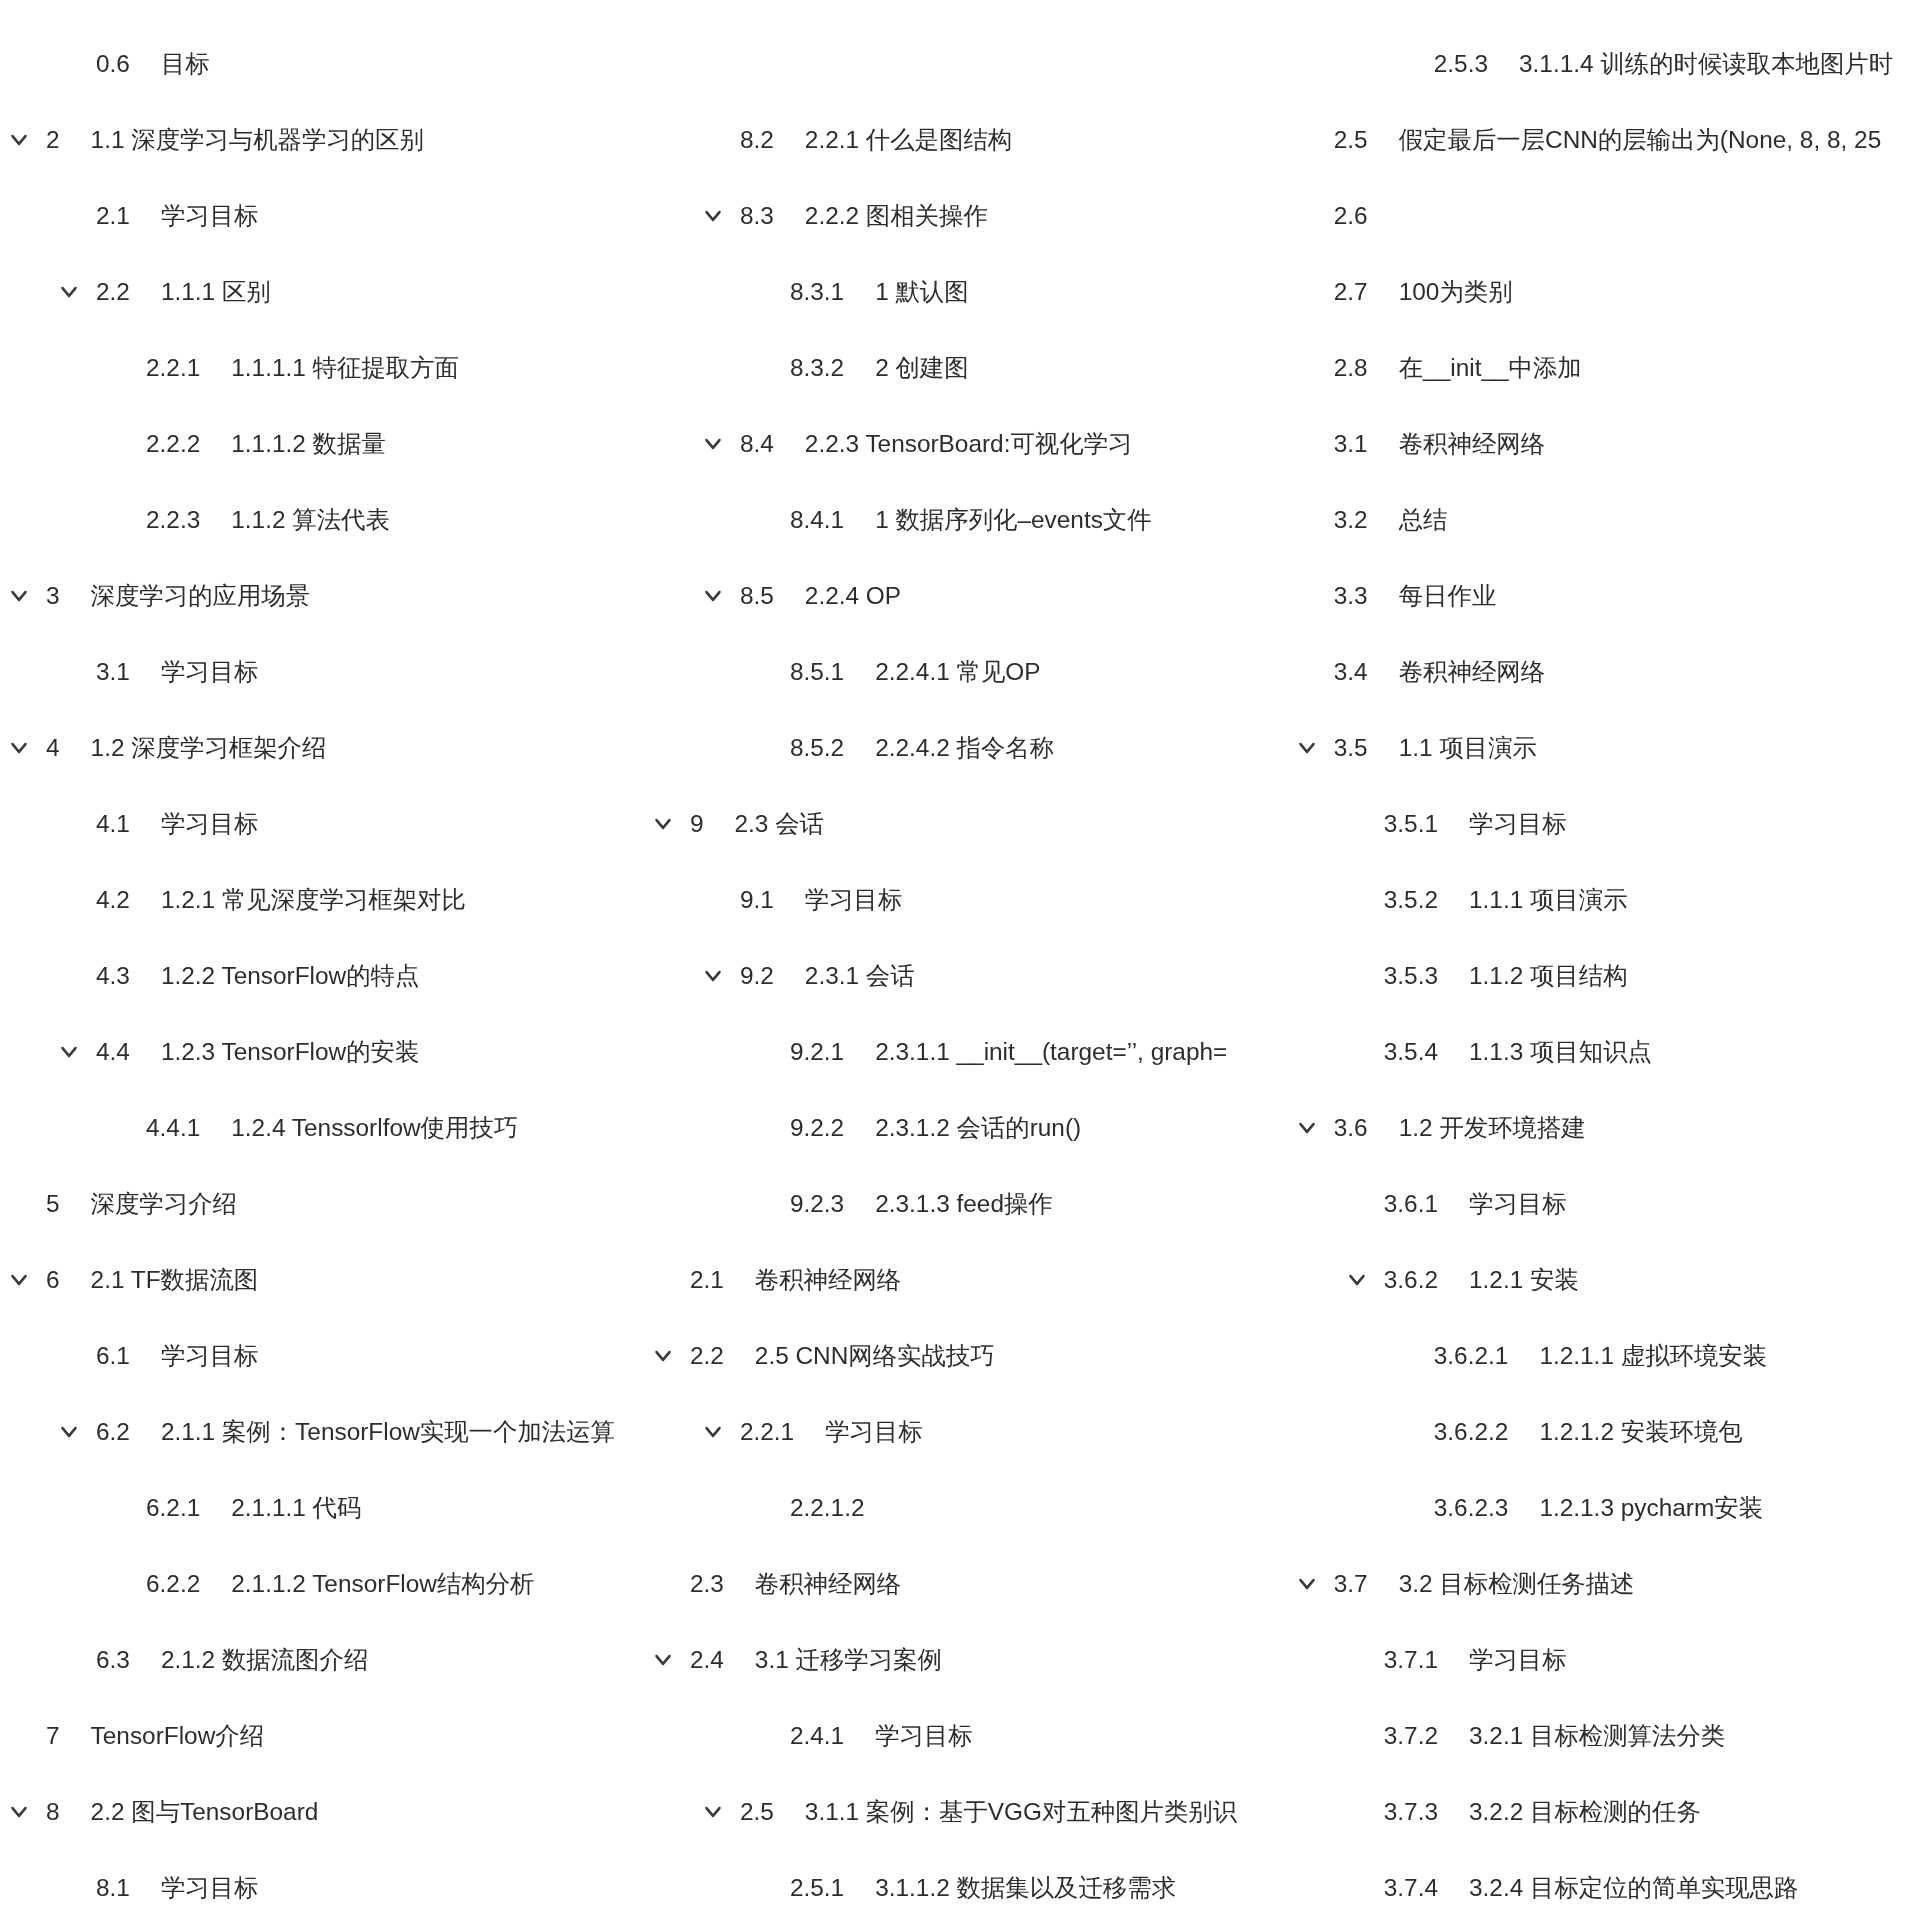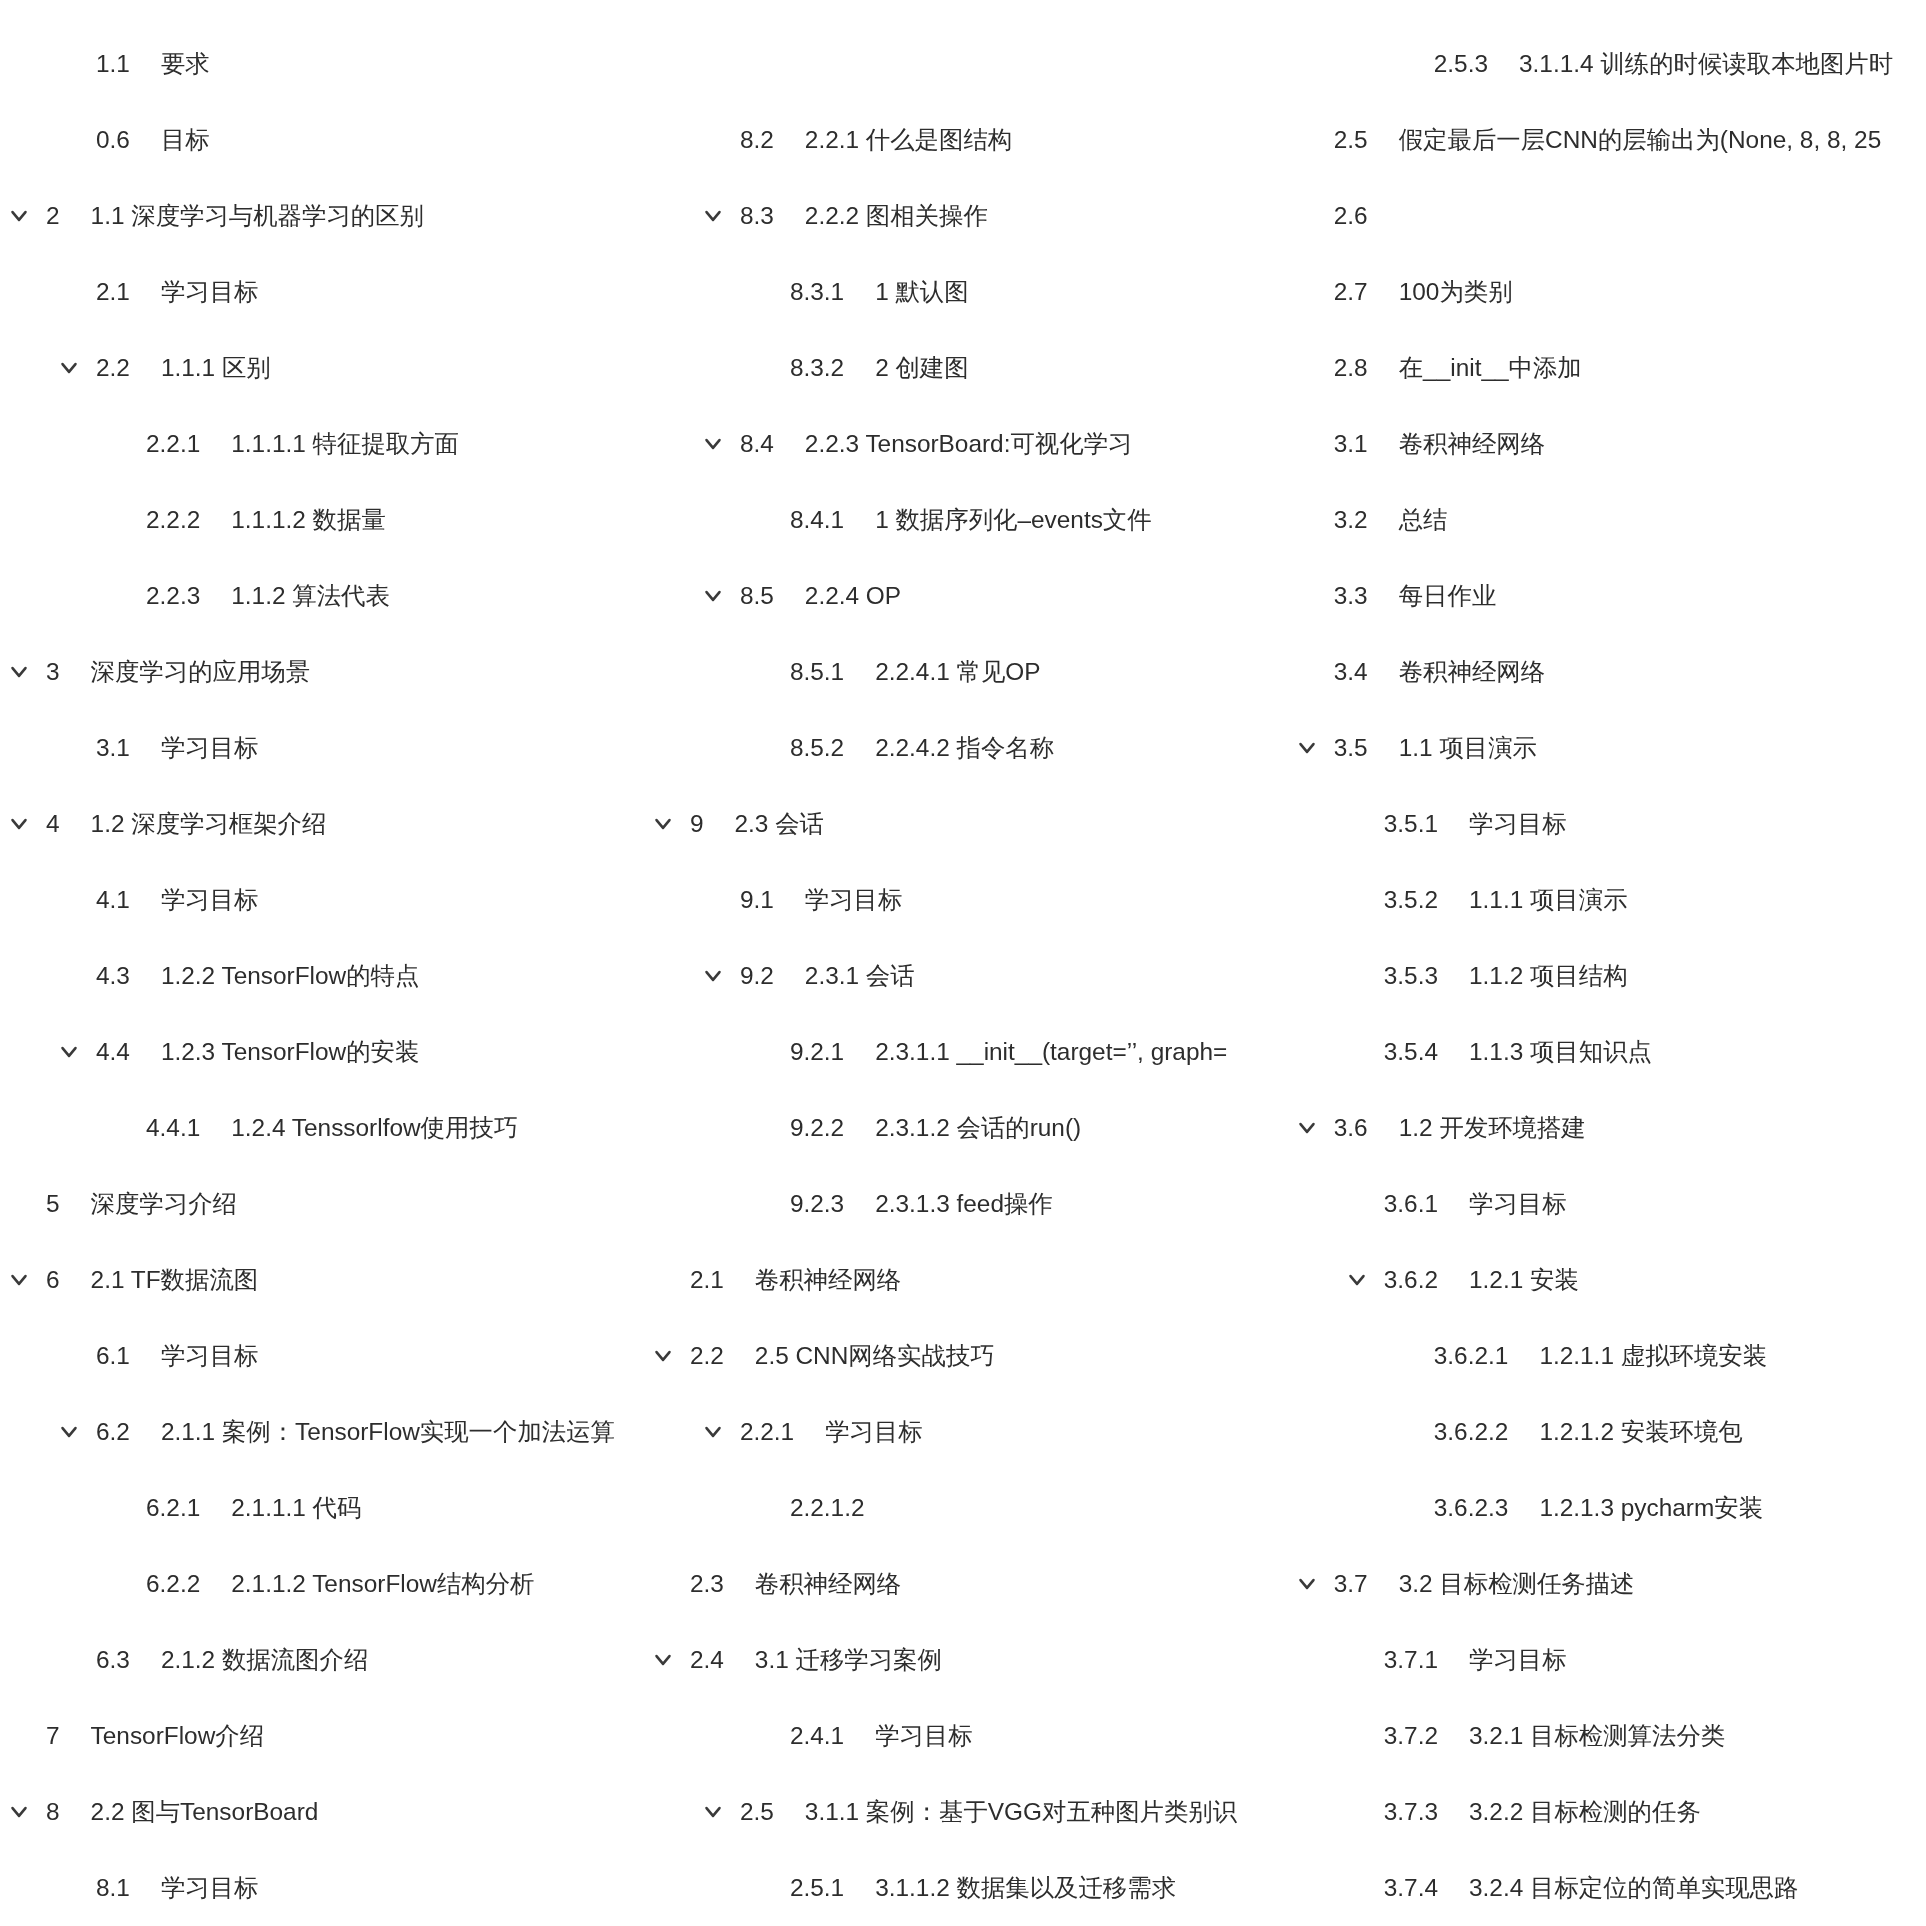--- a/index.html
+++ b/index.html
@@ -108,20 +108,25 @@
     <span class="num">4</span>
     <span class="title">1.2 深度学习框架介绍</span>
   </div>
         <div class="row lvl2">
 
     <span class="num">4.1</span>
     <span class="title">学习目标</span>
   </div>
         <div class="row lvl2">
 
+    <span class="num">4.2</span>
+    <span class="title">1.2.1 常见深度学习框架对比</span>
+  </div>
+        <div class="row lvl2">
+
     <span class="num">4.3</span>
     <span class="title">1.2.2 TensorFlow的特点</span>
   </div>
         <div class="row lvl2">
     <span class="chev">
       <svg viewBox="0 0 34 34" aria-hidden="true">
         <polyline points="7,11 17,23 27,11" fill="none" stroke="#3a3a3a" stroke-width="4" stroke-linecap="round" stroke-linejoin="round"></polyline>
       </svg>
     </span>
     <span class="num">4.4</span>

